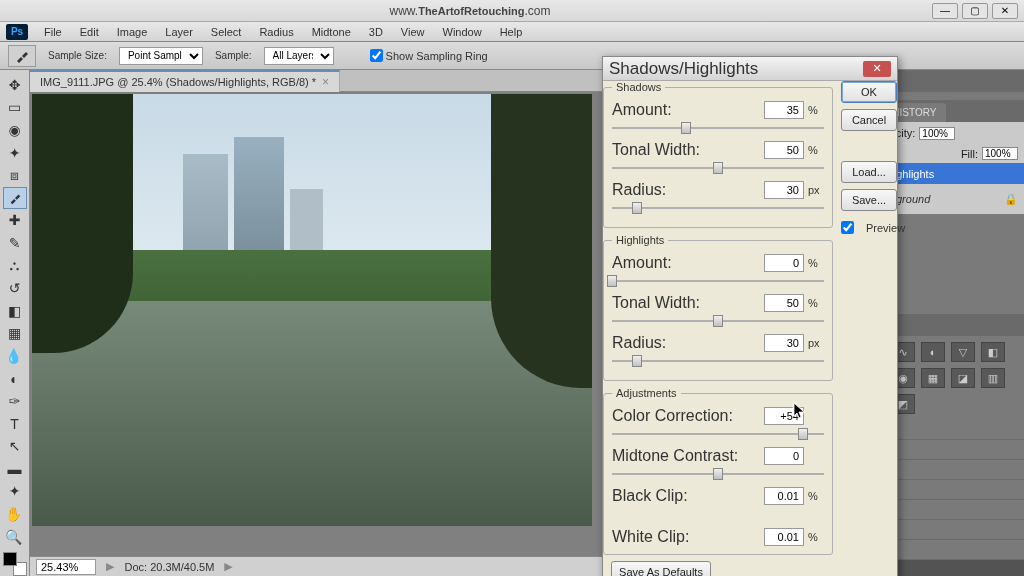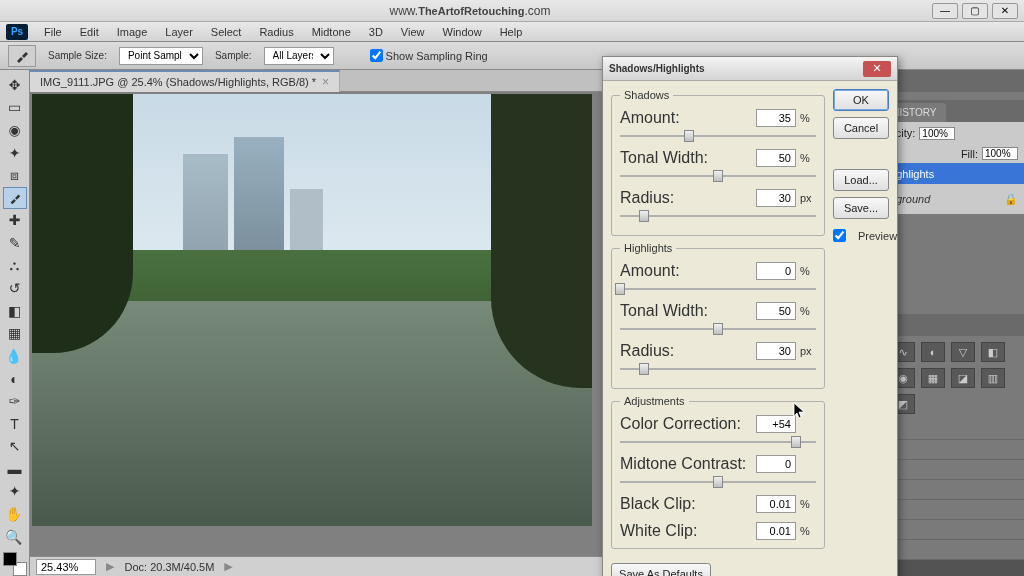--- a/index.html
+++ b/index.html
@@ -61,23 +61,23 @@
 .layer-row .thumb{width:28px;height:22px;background:#9ab0c0;border:1px solid #888;}
 
 .adjust-strip{background:#7a7a7a;padding:6px;display:flex;flex-wrap:wrap;gap:6px;}
 .adj-icon{width:24px;height:20px;background:#595959;border:1px solid #444;display:flex;align-items:center;justify-content:center;color:#ccc;font-size:11px;}
 
 .preset-list{background:#7a7a7a;}
 .preset-item{padding:4px 8px;font-size:10px;color:#ddd;border-bottom:1px solid #6a6a6a;}
 
 .dialog { position: absolute; top: 56px; left: 602px; width: 296px; background: #ece9d8; border: 1px solid #888; box-shadow: 2px 2px 8px rgba(0,0,0,0.4); z-index:50;}
 .dialog-title { height: 24px; background: linear-gradient(#f4f4f4,#d4d4d4); display:flex; align-items:center; justify-content:space-between; padding:0 6px; border-bottom:1px solid #aaa;}
-.dialog-title span{font-size:10px;color:#333;font-weight:bold;}
+.dialog-title span{font-size:17px;color:#333;}
 .dialog-close{width:28px;height:16px;background:#c75050;color:#fff;display:flex;align-items:center;justify-content:center;border-radius:2px;font-size:11px;}
-.dialog-body{display:flex;padding:8px;gap:8px;}
+.dialog-body{display:flex;gap:8px;}
 .dialog-left{flex:1;}
 .dialog-right{width:56px;display:flex;flex-direction:column;gap:6px;}
 .dlg-btn{height:22px;background:linear-gradient(#f8f8f8,#e0e0e0);border:1px solid #888;border-radius:3px;display:flex;align-items:center;justify-content:center;font-size:11px;color:#222;}
 .dlg-btn.primary{border:1px solid #4a7dbf;box-shadow:0 0 0 1px #7aa8e0 inset;}
 .dlg-prev{display:flex;align-items:center;gap:12px;font-size:11px;color:#333;margin-top:4px;}
 
 fieldset{border:1px solid #b0b0b0;border-radius:3px;padding:8px 8px 6px;margin-bottom:6px;}
 legend{font-size:11px;color:#333;padding:0 4px;}
 .field-row{display:flex;align-items:center;margin-bottom:2px;}
 .field-row label{flex:1;font-size:16px;color:#333;}
@@ -345,21 +345,21 @@
           </div>
         <div class="slider">
             <div class="track"></div>
             <div class="thumb" style="left:50%;"></div>
           </div>
         <div class="field-row">
             <label>Black Clip:</label>
             <input value="0.01" style="">
             <span class="unit">%</span>
           </div>
-        <div class="field-row" style="margin-top:9px;">
+        <div class="field-row" style="margin-top:23px;">
             <label>White Clip:</label>
             <input value="0.01" style="">
             <span class="unit">%</span>
           </div>
       </fieldset>
     </div>
     <div class="dialog-right">
       <div class="dlg-btn primary">OK</div>
       <div class="dlg-btn">Cancel</div>
       <div style="height:18px;"></div>

